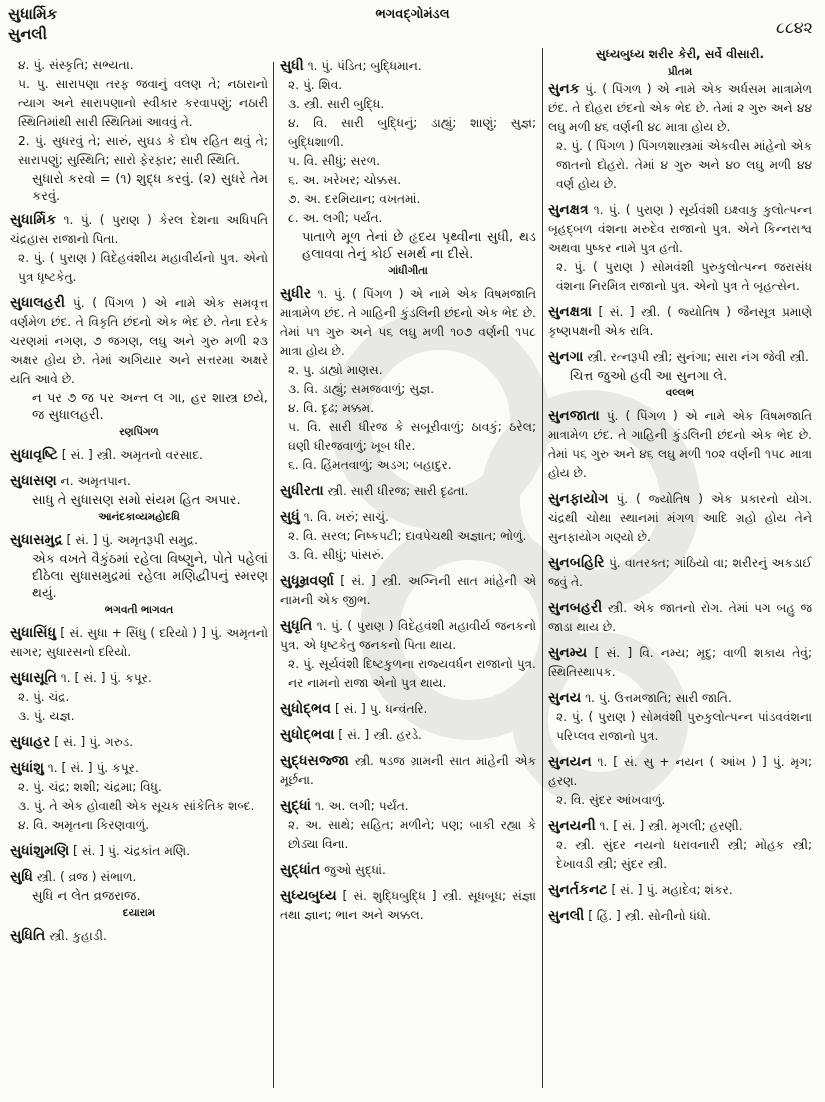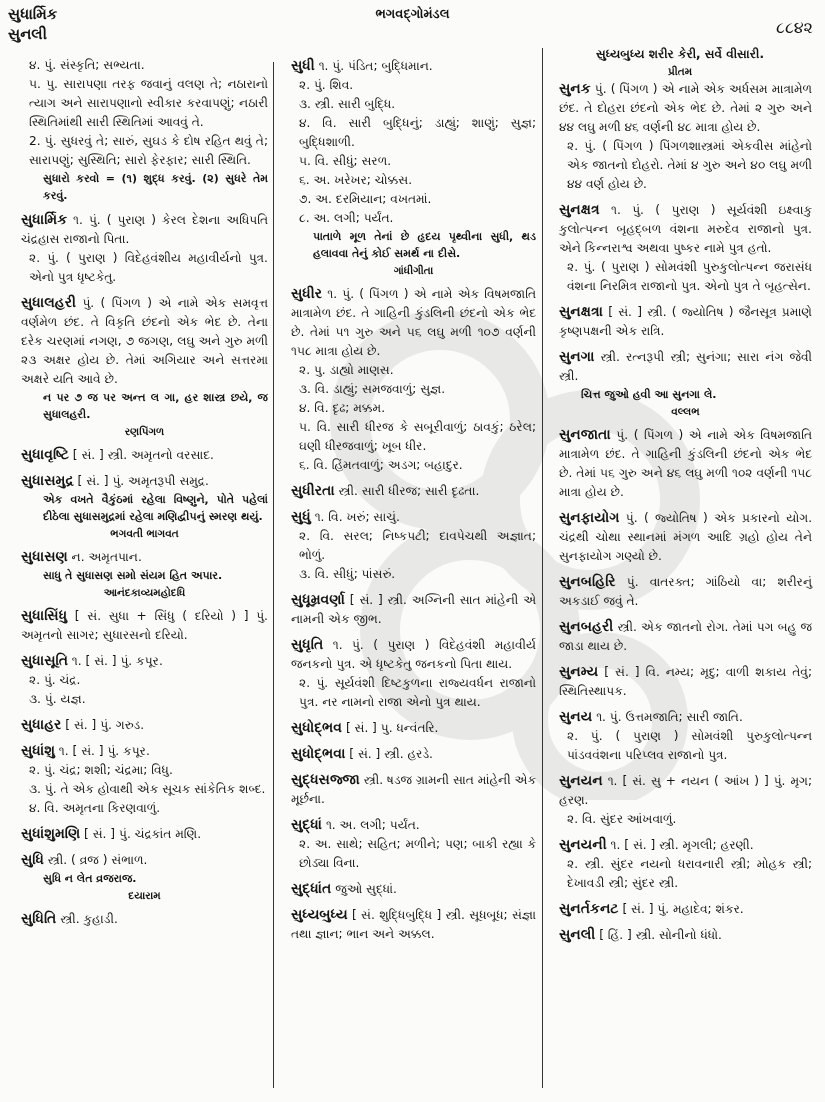--- a/index.html
+++ b/index.html
@@ -14,24 +14,24 @@
   }
   .header { position:absolute; left:0; top:0; width:825px; height:48px; }
   .guide-words { position:absolute; left:8px; top:4px; font-weight:bold; font-size:15px; line-height:20px; }
   .book-title { position:absolute; left:0; width:825px; top:6px; text-align:center; font-weight:bold; font-size:13px; }
   .page-number { position:absolute; right:12px; top:18px; font-weight:normal; font-size:16px; }
   .divider { position:absolute; width:1px; background:#333; }
   .col { position:absolute; top:56px; font-size:12.2px; line-height:19px; }
   .col-1 { left:10px; width:258px; }
   .col-2 { left:280px; width:256px; }
   .col-3 { left:548px; width:264px; top:46px; }
-  .entry { margin-bottom:6px; text-align:justify;margin-left:11px; }
+  .entry { margin-bottom:6px; text-align:justify; }
   .hw { font-weight:bold; font-size:14px; }
   .sense { padding-left:8px; text-align:justify; }
-  .quote { padding-left:22px; font-size:11px; font-weight:bold; line-height:17px; }
+  .quote { padding-left:22px; font-size:13px; font-weight:normal; line-height:17px; }
   .cite { text-align:center; font-size:10.5px; font-weight:bold; line-height:16px; }
   .quote-center { text-align:center; font-size:12px; font-weight:bold; line-height:17px; }
 </style>
 </head>
 <body>
 
 <svg class="watermark" viewBox="0 0 420 500">
   <circle cx="140" cy="120" r="90" fill="none" stroke="#000" stroke-width="40"></circle>
   <circle cx="290" cy="200" r="90" fill="none" stroke="#000" stroke-width="40"></circle>
   <circle cx="170" cy="330" r="90" fill="none" stroke="#000" stroke-width="40"></circle>
@@ -63,28 +63,28 @@
     </div>
     <div class="entry">
       <div class=""><span class="hw">સુધાલહરી</span> <span>પું. ( પિંગળ ) એ નામે એક સમવૃત્ત વર્ણમેળ છંદ. તે વિકૃતિ છંદનો એક ભેદ છે. તેના દરેક ચરણમાં નગણ, ૭ જગણ, લઘુ અને ગુરુ મળી ૨૩ અક્ષર હોય છે. તેમાં અગિયાર અને સત્તરમા અક્ષરે યતિ આવે છે.</span></div>
       <div class="quote">ન પર ૭ જ પર અન્ત લ ગા, હર શાસ્ત્ર છયે, જ સુધાલહરી.</div>
       <div class="cite">રણપિંગળ</div>
     </div>
     <div class="entry">
       <div class=""><span class="hw">સુધાવૃષ્ટિ</span> <span>[ સં. ] સ્ત્રી. અમૃતનો વરસાદ.</span></div>
     </div>
     <div class="entry">
+      <div class=""><span class="hw">સુધાસણ</span> <span>ન. અમૃતપાન.</span></div>
+      <div class="quote">સાધુ તે સુધાસણ સમો સંયમ હિત અપાર.</div>
+      <div class="cite">આનંદકાવ્યમહોદધિ</div>
+    </div>
+    <div class="entry">
       <div class=""><span class="hw">સુધાસમુદ્ર</span> <span>[ સં. ] પું. અમૃતરૂપી સમુદ્ર.</span></div>
       <div class="quote">એક વખતે વૈકુંઠમાં રહેલા વિષ્ણુને, પોતે પહેલાં દીઠેલા સુધાસમુદ્રમાં રહેલા મણિદ્વીપનું સ્મરણ થયું.</div>
       <div class="cite">ભગવતી ભાગવત</div>
-    </div>
-    <div class="entry">
-      <div class=""><span class="hw">સુધાસણ</span> <span>ન. અમૃતપાન.</span></div>
-      <div class="quote">સાધુ તે સુધાસણ સમો સંયમ હિત અપાર.</div>
-      <div class="cite">આનંદકાવ્યમહોદધિ</div>
     </div>
     <div class="entry">
       <div class=""><span class="hw">સુધાસિંધુ</span> <span>[ સં. સુધા + સિંધુ ( દરિયો ) ] પું. અમૃતનો સાગર; સુધારસનો દરિયો.</span></div>
     </div>
     <div class="entry">
       <div class=""><span class="hw">સુધાસૂતિ</span> <span>૧. [ સં. ] પું. કપૂર.</span></div>
       <div class="sense"><span>૨. પું. ચંદ્ર.</span></div>
       <div class="sense"><span>૩. પું. યજ્ઞ.</span></div>
     </div>
     <div class="entry">

